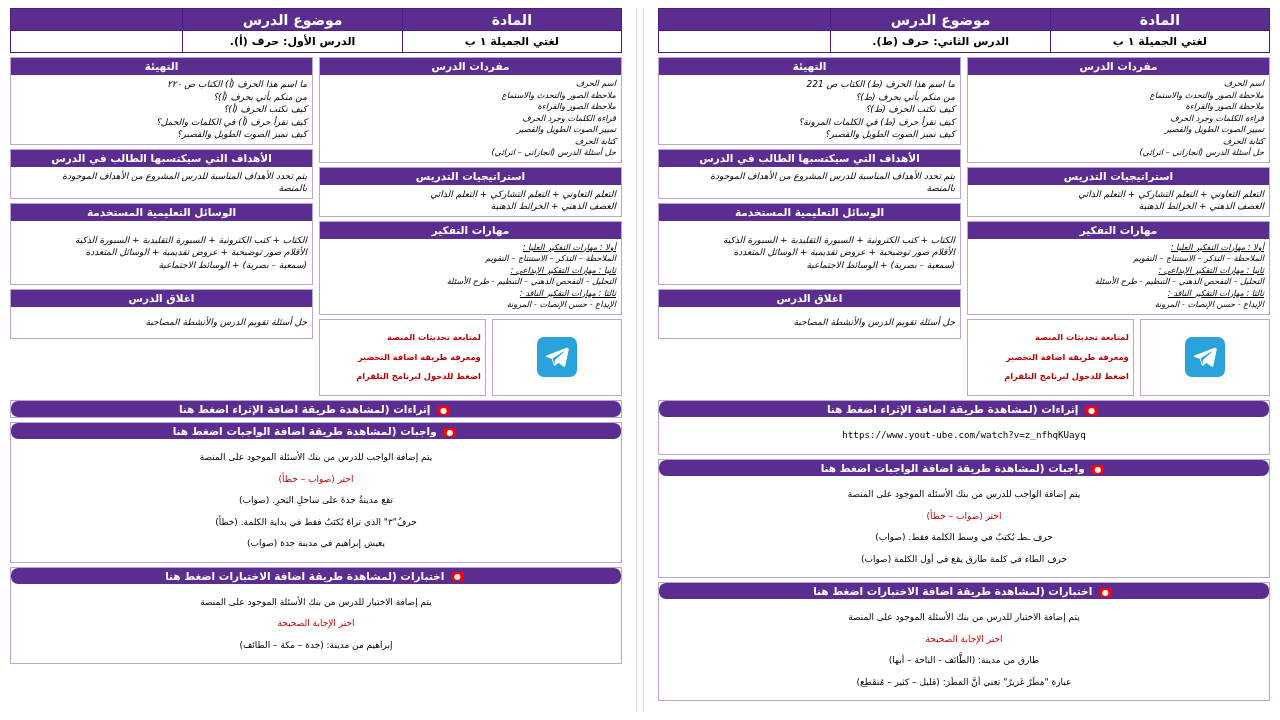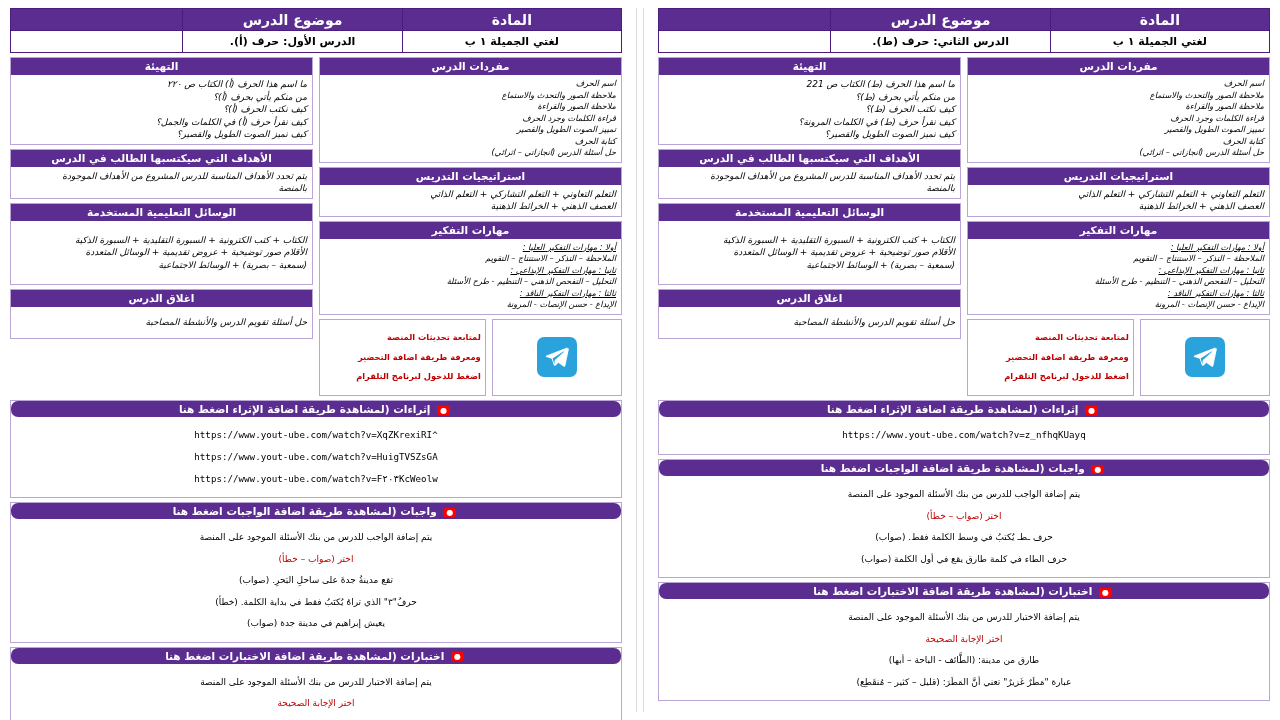--- a/index.html
+++ b/index.html
@@ -223,25 +223,20 @@
           </div>
         </div>
       </div>
     </div>
 
     <div class="wbox">
       <div class="wh">
         <span class="badge">●</span>
         <span>إثراءات (لمشاهدة طريقة اضافة الإثراء اضغط هنا</span>
       </div>
-      <div class="wb links">
-        <p>https://www.yout-ube.com/watch?v=XqZKrexiRI^</p>
-        <p>https://www.yout-ube.com/watch?v=HuigTVSZsGA</p>
-        <p>https://www.yout-ube.com/watch?v=F٢٠٣KcWeolw</p>
-      </div>
     </div>
 
     <div class="wbox">
       <div class="wh">
         <span class="badge">●</span>
         <span>واجبات (لمشاهدة طريقة اضافة الواجبات اضغط هنا</span>
       </div>
       <div class="wb">
         <p>يتم إضافة الواجب للدرس من بنك الأسئلة الموجود على المنصة</p>
         <p class="red">اختر (صواب – خطأ)</p>

